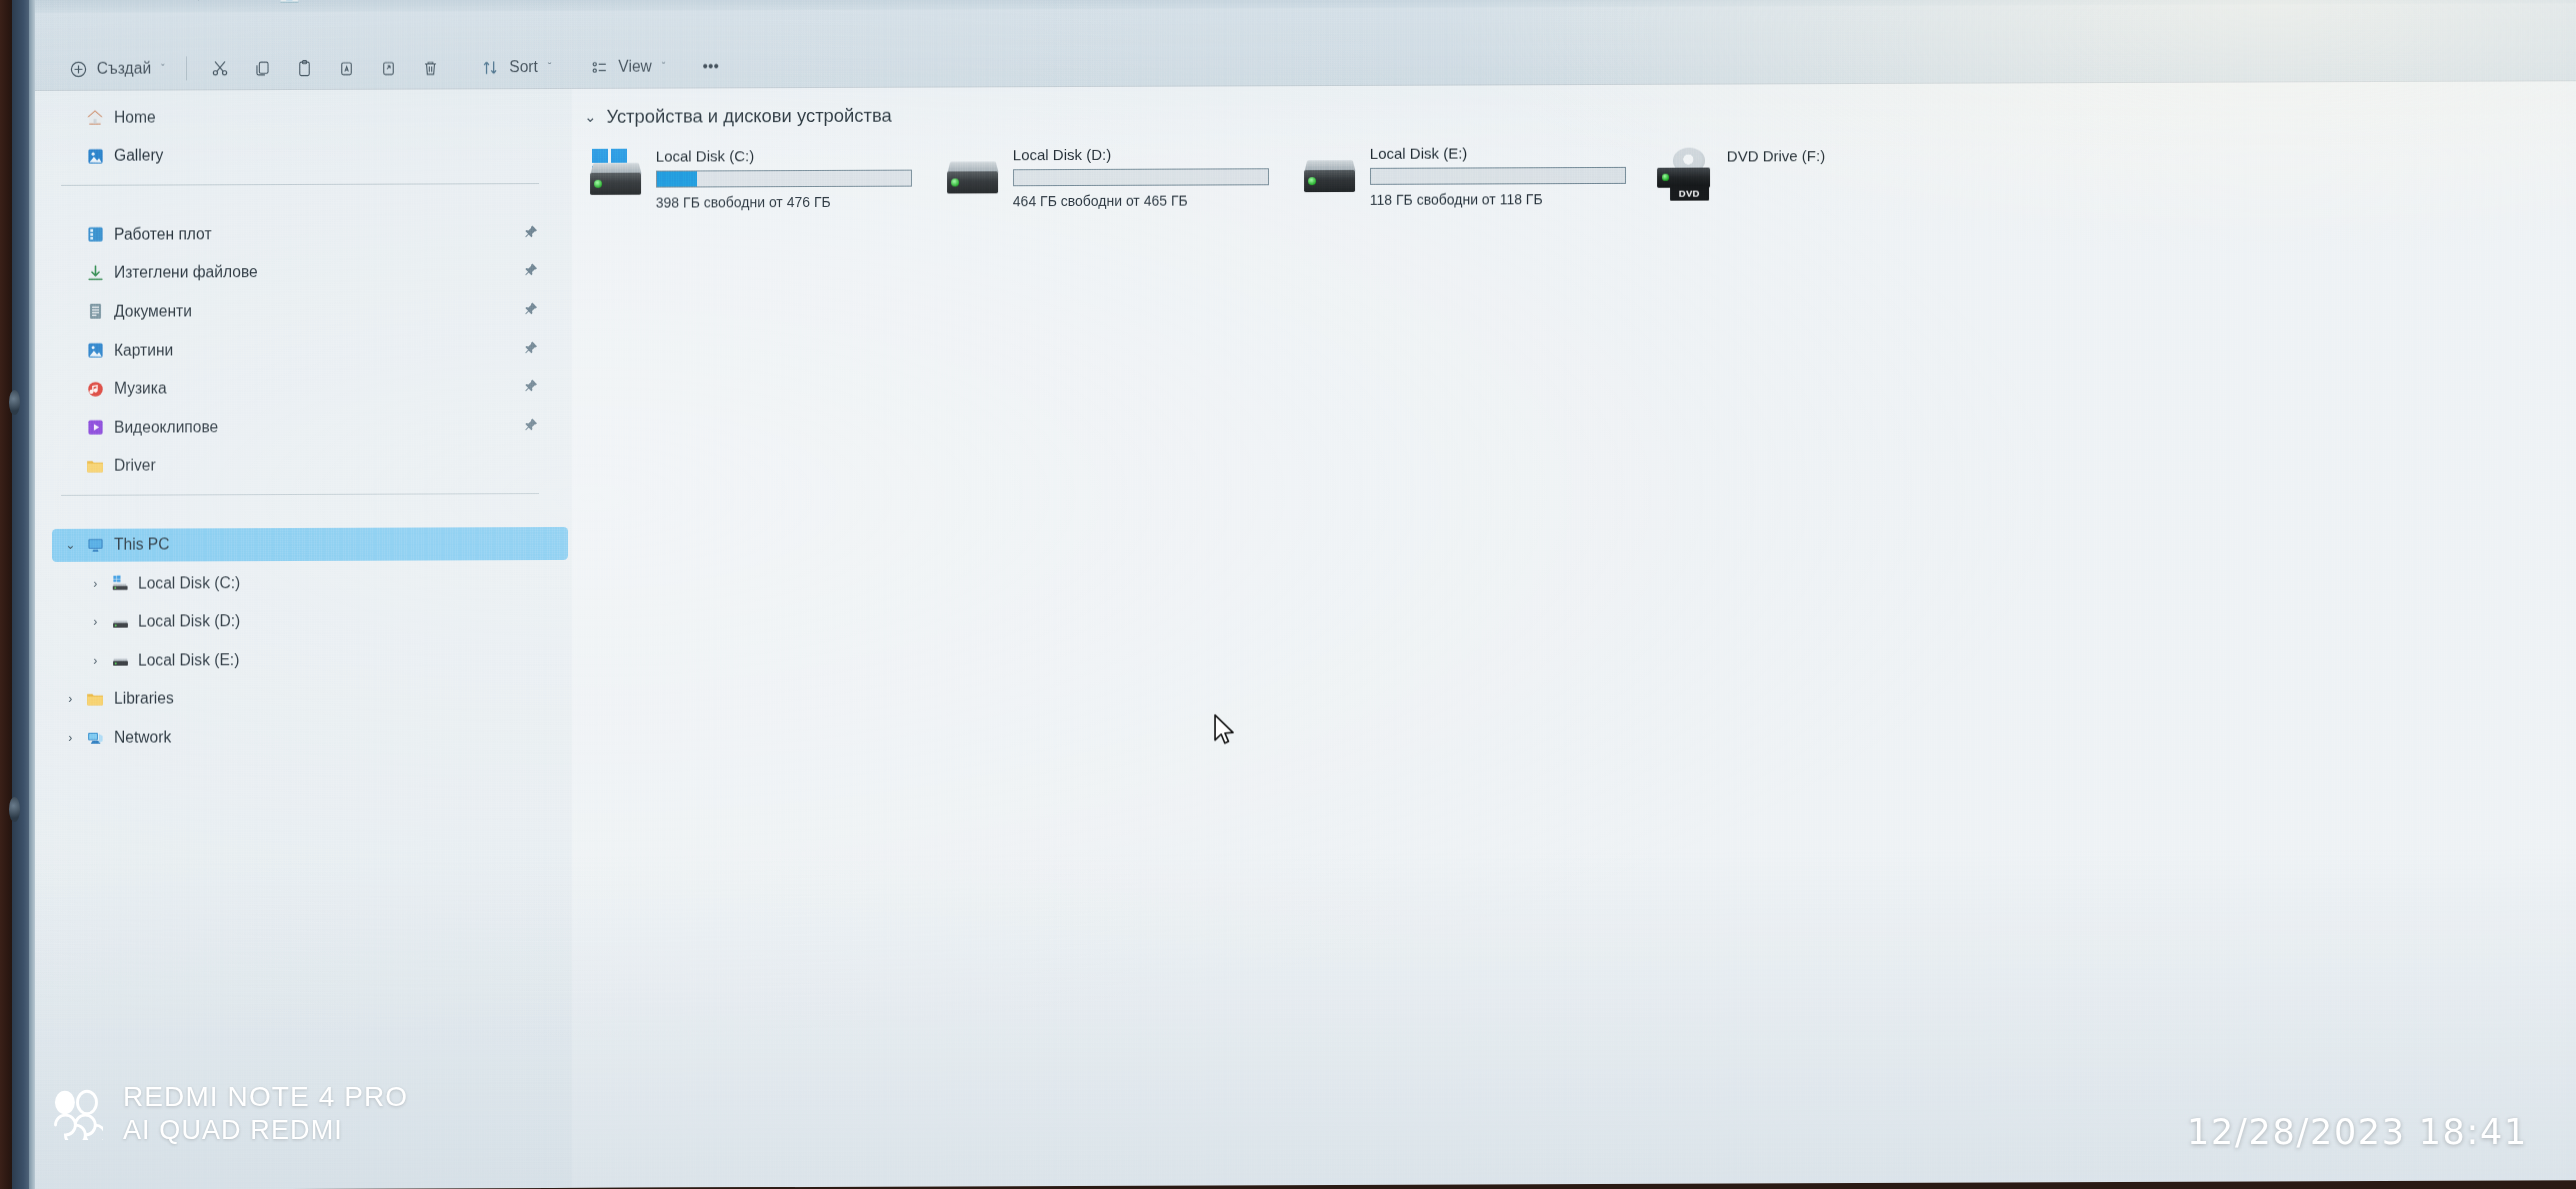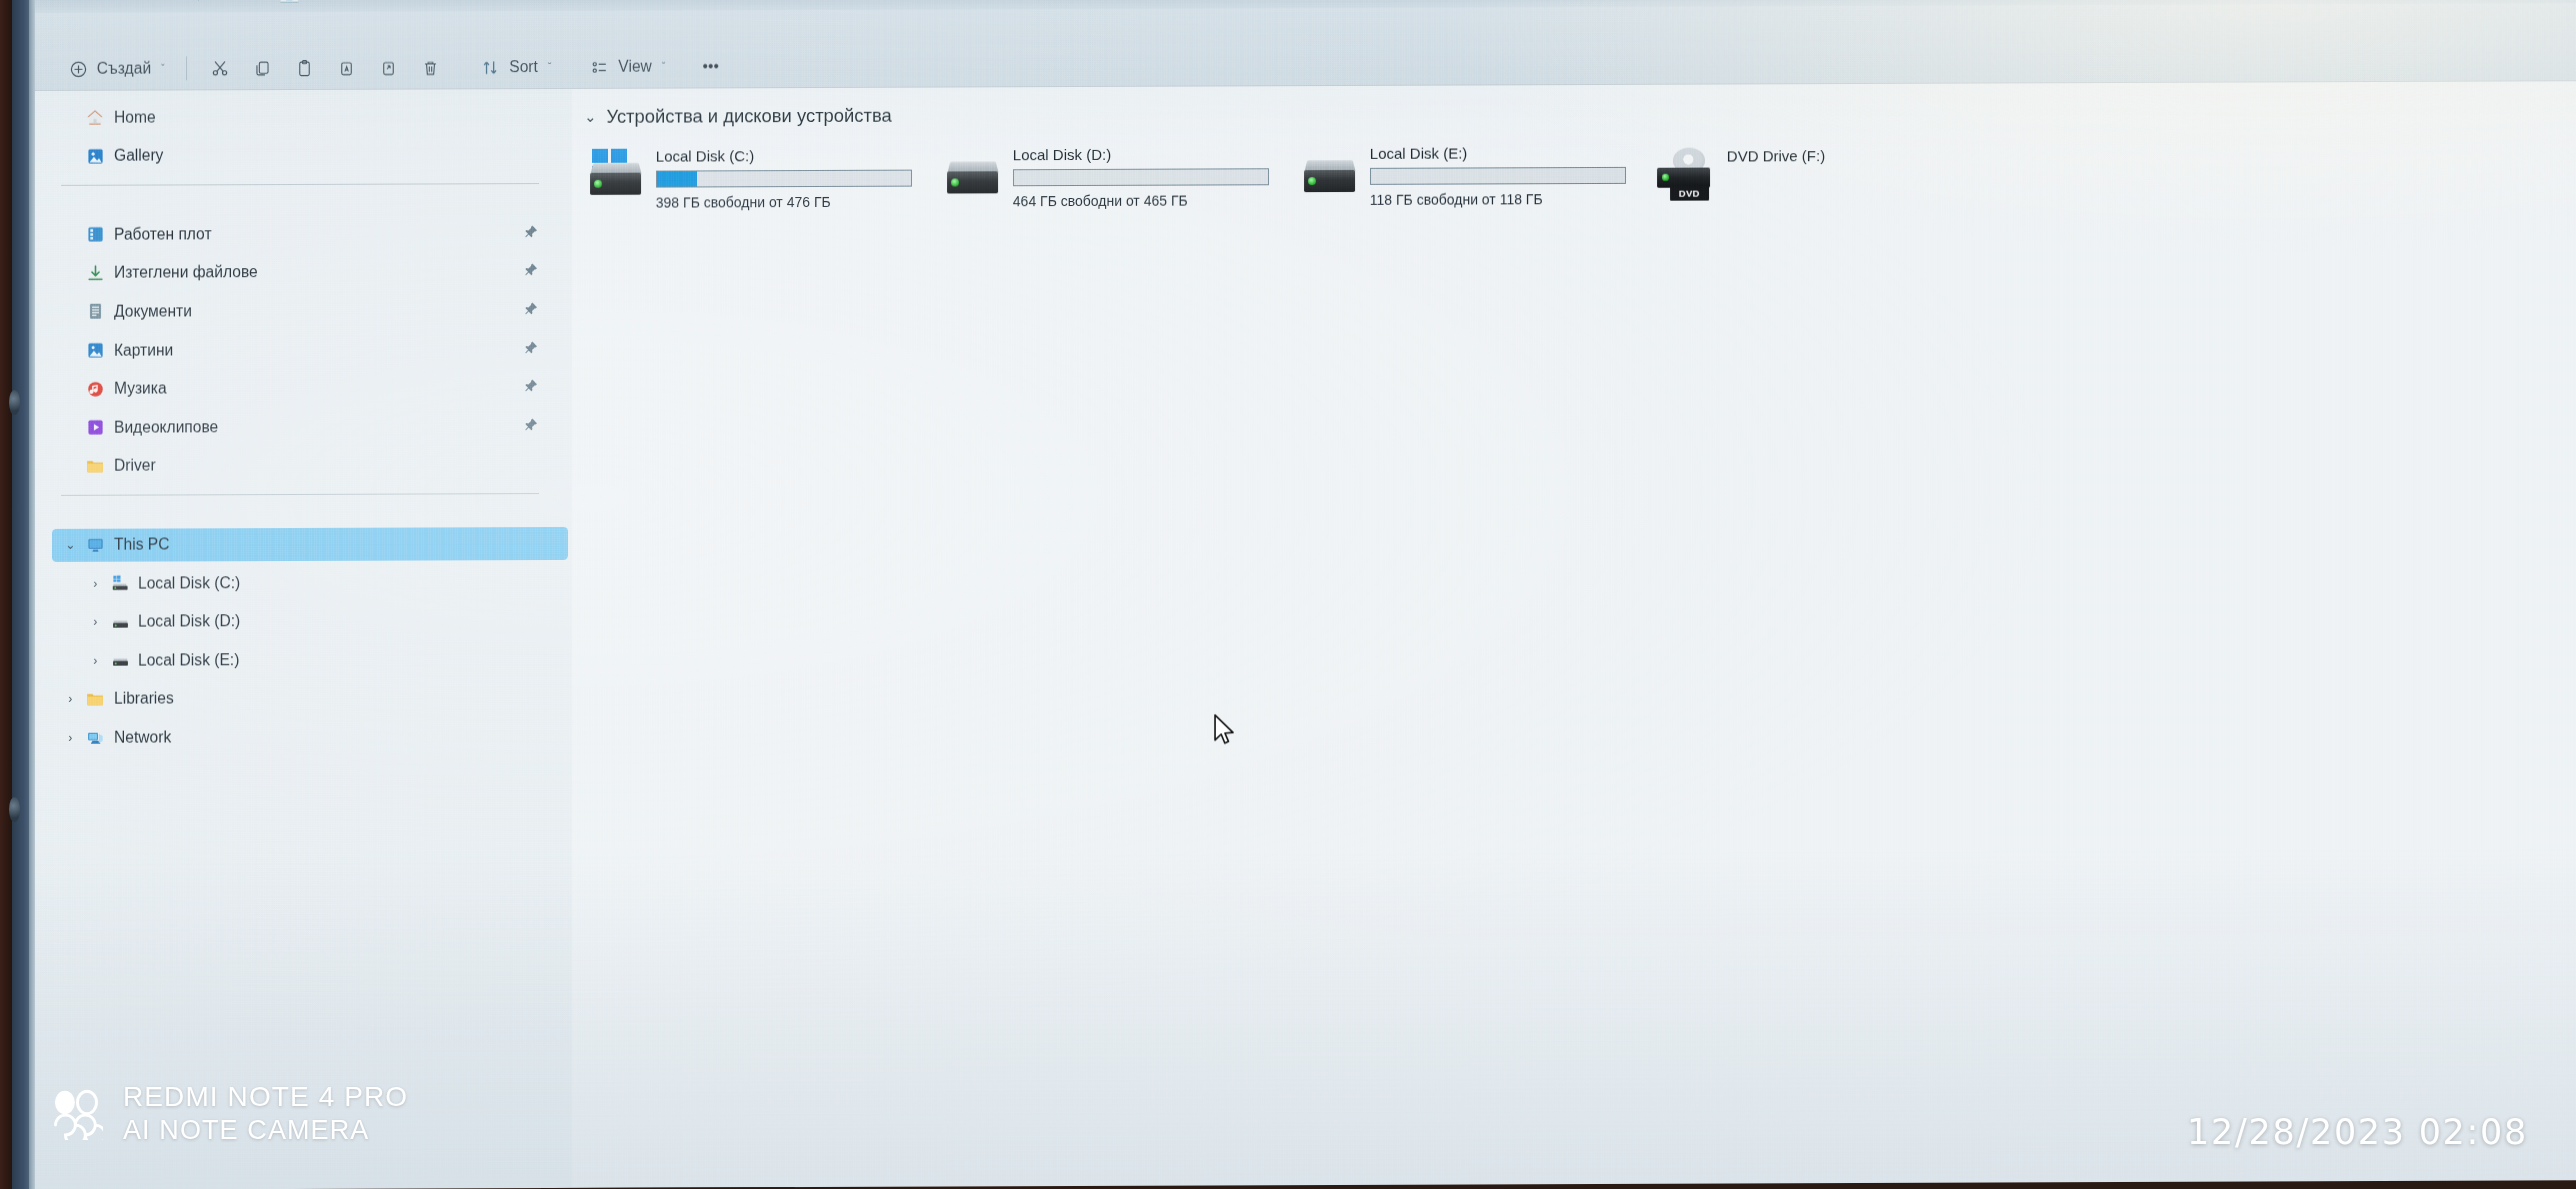--- a/index.html
+++ b/index.html
@@ -734,20 +734,20 @@
   <div class="watermark">
     <div class="wm-logo">
       <svg width="53" height="53" viewBox="0 0 48 48">
         <ellipse cx="13.5" cy="14" rx="9" ry="10.5" fill="#ffffff"></ellipse>
         <ellipse cx="33.5" cy="14" rx="8.6" ry="10.2" fill="none" stroke="#ffffff" stroke-width="2.6"></ellipse>
         <path d="M5 34.5a9 9 0 1 1 9 9 9 9 0 1 0 9-9 9 9 0 1 1 9 9 9 9 0 1 0 9-9" fill="none" stroke="#ffffff" stroke-width="2.6" stroke-linecap="round"></path>
       </svg>
     </div>
     <div class="wm-text">
       <div class="wm-l1">REDMI NOTE 4 PRO</div>
-      <div class="wm-l2">AI NOTE CAMERA</div>
+      <div class="wm-l2">AI QUAD REDMI</div>
     </div>
   </div>
 
-  <div class="timestamp">12/28/2023 02:08</div>
+  <div class="timestamp">12/28/2023 18:41</div>
 
 </div>
 
 
 </body></html>

